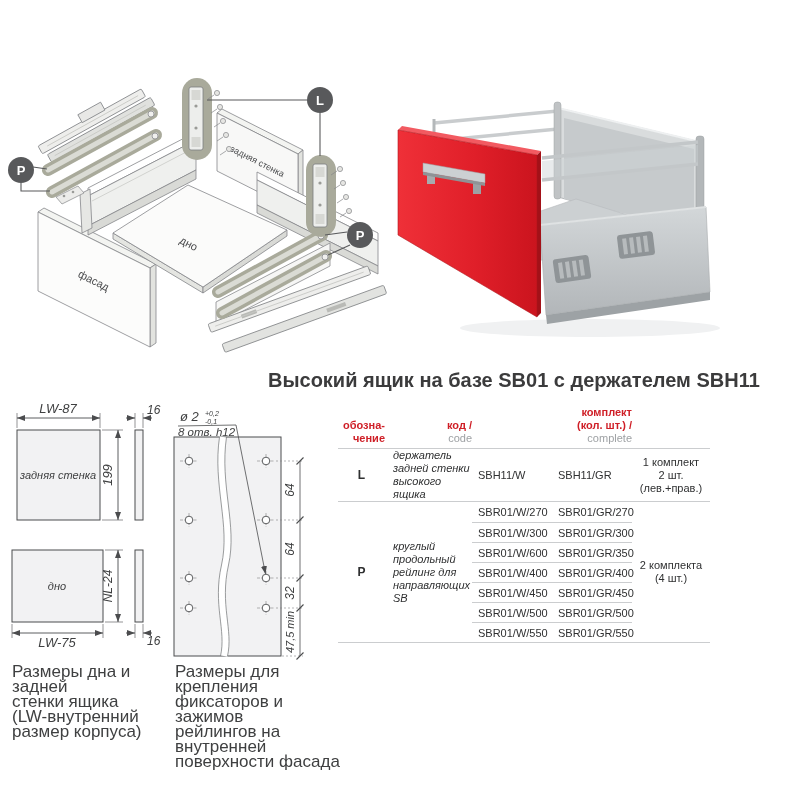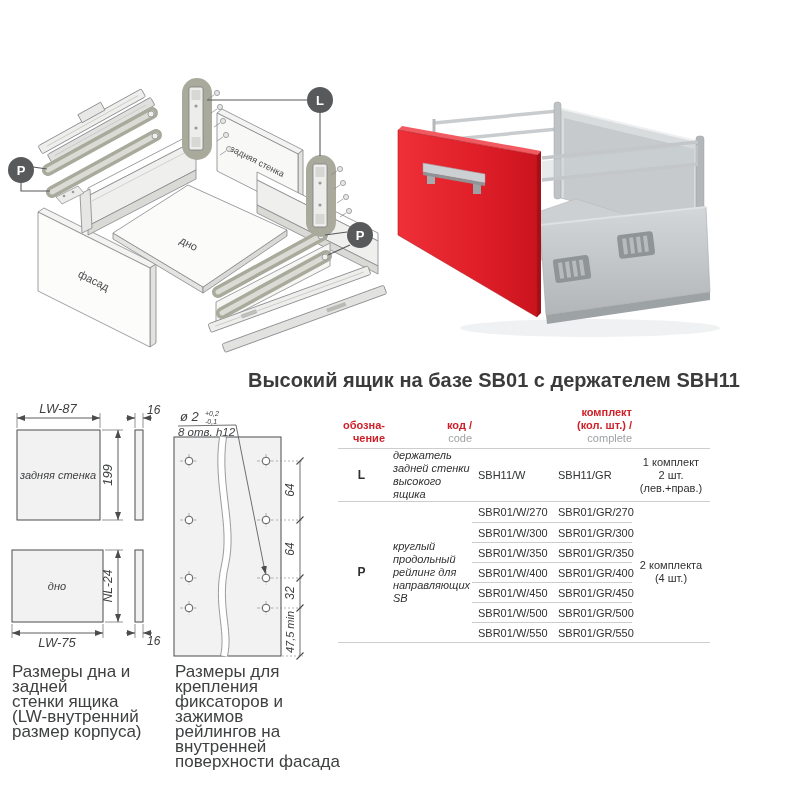--- a/index.html
+++ b/index.html
@@ -2,21 +2,21 @@
 <html><head>
 <meta charset="utf-8">
 <style>
   html,body{margin:0;padding:0;}
   body{
     width:800px;height:800px;position:relative;background:#fff;
     font-family:"Liberation Sans",sans-serif;color:#2f3031;overflow:hidden;
   }
   
   .title{
-    position:absolute;left:248px;top:369px;width:450px;
+    position:absolute;left:268px;top:369px;width:450px;
     font-size:20px;font-weight:bold;color:#3b3b3c;white-space:nowrap;
   }
   
   .caption{
     position:absolute;top:664px;font-size:17px;line-height:15px;
     color:#3f4041;white-space:pre-line;
   }
   .caption.left{left:12px;width:158px;}
   .caption.right{left:175px;width:165px;}
   
@@ -423,21 +423,21 @@
     <div class="mark">P</div>
     <div class="comp pre">круглый
 продольный
 рейлинг для
 направляющих
 SB</div>
     <div class="code">SBR01/W/270</div>
     <div class="code">SBR01/GR/270</div>
     <div class="code bt">SBR01/W/300</div>
     <div class="code bt">SBR01/GR/300</div>
-    <div class="code bt">SBR01/W/350</div>
+    <div class="code bt">SBR01/W/600</div>
     <div class="code bt">SBR01/GR/350</div>
     <div class="code bt">SBR01/W/400</div>
     <div class="code bt">SBR01/GR/400</div>
     <div class="code bt">SBR01/W/450</div>
     <div class="code bt">SBR01/GR/450</div>
     <div class="code bt">SBR01/W/500</div>
     <div class="code bt">SBR01/GR/500</div>
     <div class="code bt">SBR01/W/550</div>
     <div class="code bt">SBR01/GR/550</div>
     <div class="compl pre">2 комплекта

